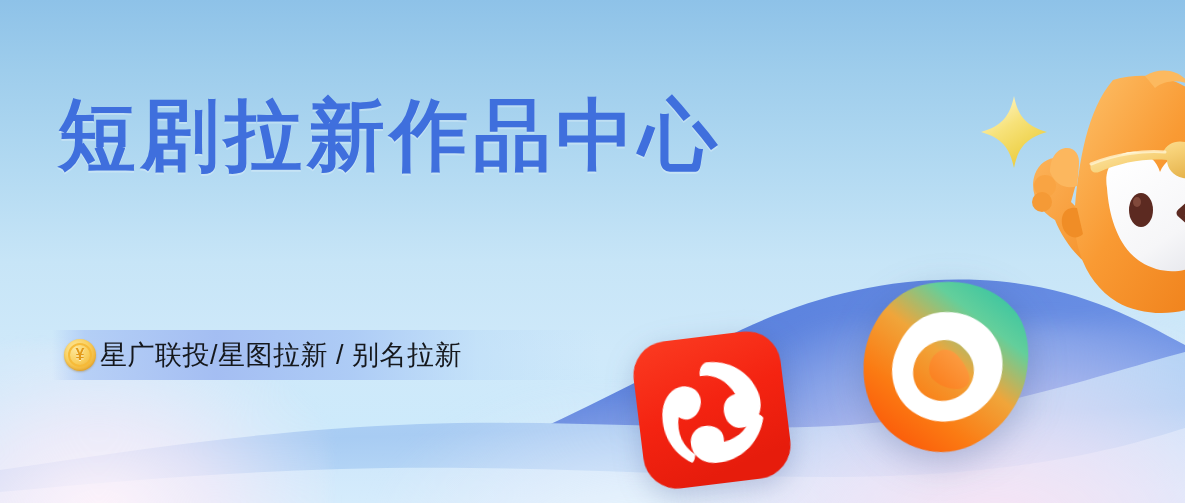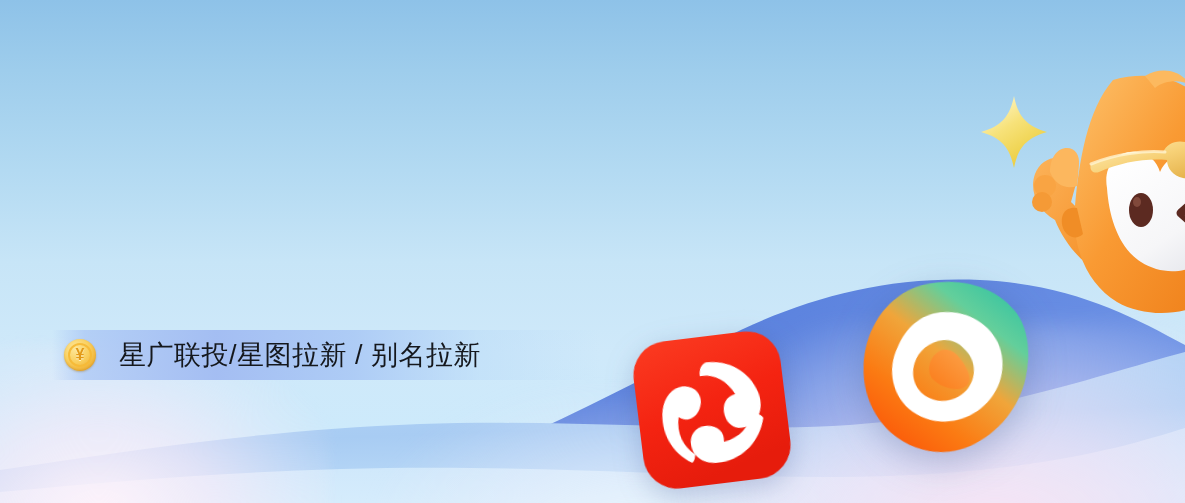--- a/index.html
+++ b/index.html
@@ -145,21 +145,21 @@
   }
   .coin-sym {
     position: relative;
     font-size: 16px;
     font-weight: 700;
     color: #e39a18;
     line-height: 1;
     text-shadow: 0 1px 0 rgba(255,248,210,0.85);
   }
   .tagtext {
-    margin-left: 23px;
+    margin-left: 4px;
     font-size: 27px;
     font-weight: 500;
     color: #15181d;
     letter-spacing: 0.5px;
     white-space: nowrap;
   }
 
   
   .appicon {
     position: absolute;
@@ -237,20 +237,21 @@
              C 660 470, 820 486, 980 470
              C 1080 460, 1140 442, 1185 428
              L 1185 503 L 0 503 Z" fill="url(#gradWaveLight2)"></path>
   </svg>
 
   <div class="cloud cloud-bm"></div>
   <div class="cloud cloud-bl"></div>
   <div class="cloud cloud-br"></div>
 
   <div class="copy">
+    <h1 class="headline">短剧拉新作品中心</h1>
   </div>
 
   <div class="tagbar">
     <span class="coin">
       <span class="coin-sym">¥</span>
     </span>
     <span class="tagtext">星广联投/星图拉新 / 别名拉新</span>
   </div>
 
   <svg class="appicon icon-hongguo" viewBox="0 0 148 148" aria-hidden="true">

